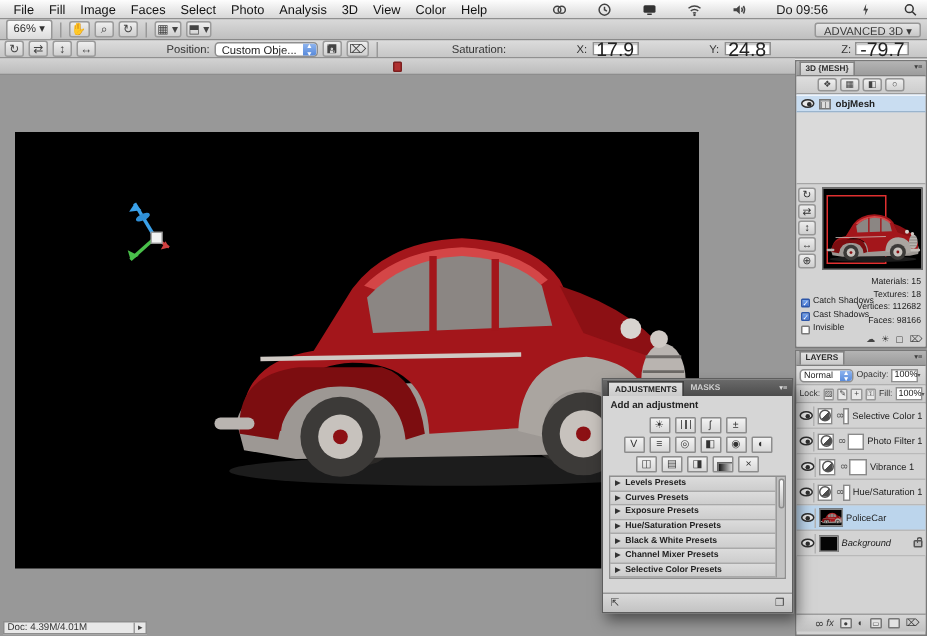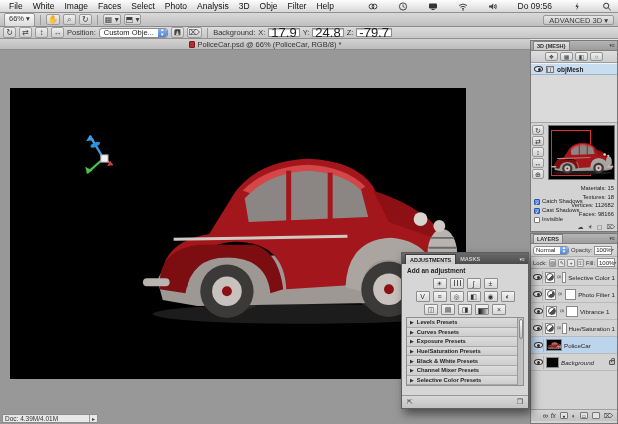--- a/index.html
+++ b/index.html
@@ -27,22 +27,22 @@
     background:linear-gradient(#efefef,#cfcfcf); font-size:8px; line-height:10px;
     text-align:center; color:#444; padding:0 1px; }
   .vsep { width:1px; height:10px; background:#999; margin:0 2px; }
   .workspace { margin-left:auto; font-size:7.5px; color:#3a3a3a; background:linear-gradient(#e6e6e6,#c8c8c8);
     border:1px solid #979797; border-radius:2px; padding:0 5px; height:10px; line-height:9px; }
 
   
   .optionsbar { position:absolute; left:0; top:27px; width:618px; height:12px;
     background:linear-gradient(#dcdcdc,#c6c6c6); border-bottom:1px solid #909090;
     display:flex; align-items:center; padding:0 3px; gap:3px; font-size:7.5px; color:#333; }
-  .opt-label { color:#333; }
-  .dropdown { display:flex; align-items:center; height:10px; border:1px solid #8f8f8f; border-radius:3px;
+  .opt-label { color:#333;margin-left:44px; }
+  .dropdown { display:flex; height:10px; border:1px solid #8f8f8f; border-radius:3px;
     background:#fff; overflow:hidden; }
   .dropdown .dd-text { padding:0 4px; font-size:7.5px; color:#222; line-height:9px; white-space:nowrap; }
   .dd-stepper { width:9px; height:10px; background:linear-gradient(#8fb5ef,#4a7fd6); color:#fff;
     font-size:4.5px; line-height:4.5px; text-align:center; display:flex; flex-direction:column; justify-content:center; }
   .numfield { height:9px; min-width:26px; background:#fff; border:1px solid #8f8f8f;
     box-shadow:inset 0 1px 1px rgba(0,0,0,.25); font-size:13px; line-height:8px; padding:0 2px; color:#222; }
 
   
   .titlebar { position:absolute; left:0; top:39px; width:530px; height:11px;
     background:linear-gradient(#d2d2d2,#bcbcbc); border-bottom:1px solid #8d8d8d;
@@ -204,29 +204,29 @@
         <circle cx="88" cy="170" r="5" fill="#8c1014"></circle>
         <circle cx="252" cy="168" r="28" fill="#3c3a38"></circle>
         <circle cx="252" cy="168" r="16" fill="#c7c2bd"></circle>
         <circle cx="252" cy="168" r="5" fill="#8c1014"></circle>
       </g>
     </defs>
   </svg>
 
   <div class="menubar">
     <span class="menu">File</span>
-    <span class="menu">White</span>
+    <span class="menu">Fill</span>
     <span class="menu">Image</span>
     <span class="menu">Faces</span>
     <span class="menu">Select</span>
     <span class="menu">Photo</span>
     <span class="menu">Analysis</span>
     <span class="menu">3D</span>
-    <span class="menu">Obje</span>
-    <span class="menu">Filter</span>
+    <span class="menu">View</span>
+    <span class="menu">Color</span>
     <span class="menu">Help</span>
     <span class="spacer"></span>
     <span class="status">
       <svg class="sicon" viewBox="0 0 10 9">
           <circle cx="3.5" cy="4.5" r="2.4" fill="none" stroke="#444"></circle>
           <circle cx="6.5" cy="4.5" r="2.4" fill="none" stroke="#444"></circle>
         </svg>
       <svg class="sicon" viewBox="0 0 10 9">
           <circle cx="5" cy="4.5" r="3.6" fill="none" stroke="#444"></circle>
           <path d="M5 2.5 L5 4.5 L6.6 5.4" stroke="#444" fill="none"></path>
@@ -275,32 +275,31 @@
     <span class="dropdown">
       <span class="dd-text">Custom Obje...</span>
       <span class="dd-stepper">
           <span>▲</span>
           <span>▼</span>
         </span>
     </span>
     <span class="tbtn">🖪</span>
     <span class="tbtn">⌦</span>
     <span class="vsep"></span>
-    <span class="opt-label">Background:</span>
+    <span class="opt-label">Saturation:</span>
     <span class="opt-label">X:</span>
     <span class="numfield">17.9</span>
     <span class="opt-label">Y:</span>
     <span class="numfield">24.8</span>
     <span class="opt-label">Z:</span>
     <span class="numfield">-79.7</span>
   </div>
 
   <div class="titlebar">
     <span class="doc-icon"></span>
-    <span class="doc-title">PoliceCar.psd @ 66% (PoliceCar, RGB/8) *</span>
   </div>
 
   <div class="pasteboard">
     <div class="canvas">
       <svg class="axis-widget" viewBox="0 0 48 56">
         <line x1="30" y1="34" x2="15" y2="9" stroke="#3aa0e8" stroke-width="2.5"></line>
         <path d="M15 9 L11 15 L20 14 Z" fill="#3aa0e8"></path>
         <ellipse cx="21" cy="19" rx="5.5" ry="2.4" fill="#2f8fd6" transform="rotate(-25 21 19)"></ellipse>
         <line x1="30" y1="34" x2="12" y2="50" stroke="#49c04a" stroke-width="2.5"></line>
         <path d="M12 50 L10 43 L18 47 Z" fill="#49c04a"></path>

